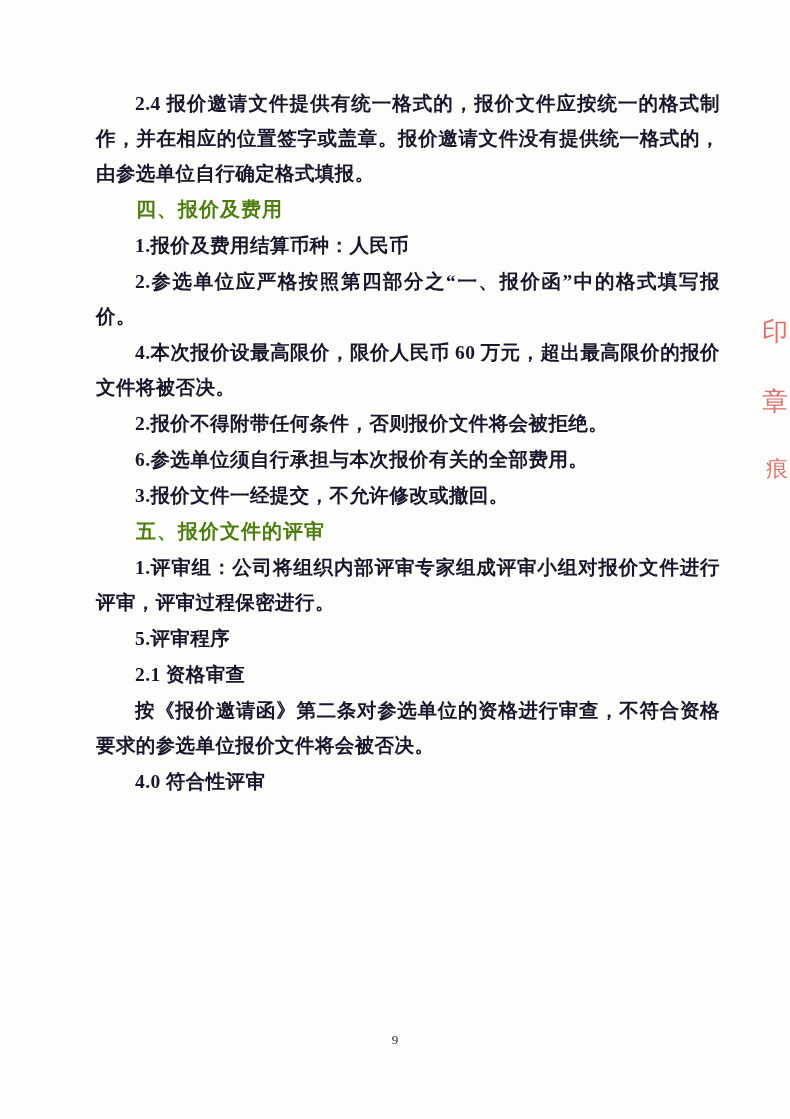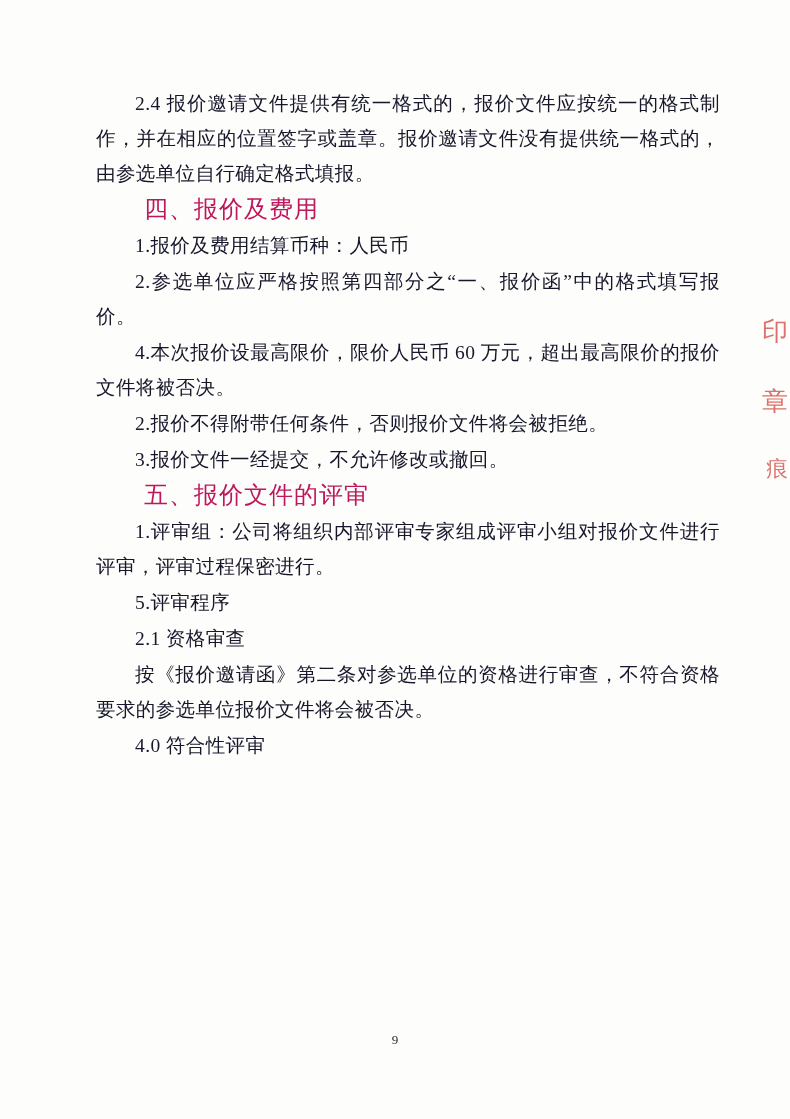--- a/index.html
+++ b/index.html
@@ -28,29 +28,30 @@
   }
   p.para {
     margin: 0 0 1px 0;
     font-size: 19.5px;
     line-height: 35px;
     text-align: justify;
     text-justify: inter-ideograph;
     text-indent: 2em;
     letter-spacing: 0.4px;
     color: #17172b;
+    font-weight: bold;
   }
   p.heading {
     margin: 0 0 1px 0;
-    font-size: 24px;
+    font-size: 20px;
     line-height: 35px;
     text-indent: 2em;
-    font-weight: normal;
+    font-weight: bold;
     letter-spacing: 1px;
-    color: #be185d;
+    color: #4d7c0f;
   }
   .page-number {
     position: absolute;
     top: 1032px;
     left: 0;
     right: 0;
     text-align: center;
     font-size: 13px;
     color: #2a2a3a;
     font-family: "Liberation Serif", "DejaVu Serif", serif;
@@ -90,20 +91,21 @@
     <i class="m3">痕</i>
   </div>
 
   <div class="page-inner">
     <p class="para">2.4 报价邀请文件提供有统一格式的，报价文件应按统一的格式制作，并在相应的位置签字或盖章。报价邀请文件没有提供统一格式的，由参选单位自行确定格式填报。</p>
     <p class="heading">四、报价及费用</p>
     <p class="para">1.报价及费用结算币种：人民币</p>
     <p class="para">2.参选单位应严格按照第四部分之“一、报价函”中的格式填写报价。</p>
     <p class="para">4.本次报价设最高限价，限价人民币 60 万元，超出最高限价的报价文件将被否决。</p>
     <p class="para">2.报价不得附带任何条件，否则报价文件将会被拒绝。</p>
+    <p class="para">6.参选单位须自行承担与本次报价有关的全部费用。</p>
     <p class="para">3.报价文件一经提交，不允许修改或撤回。</p>
     <p class="heading">五、报价文件的评审</p>
     <p class="para">1.评审组：公司将组织内部评审专家组成评审小组对报价文件进行评审，评审过程保密进行。</p>
     <p class="para">5.评审程序</p>
     <p class="para">2.1 资格审查</p>
     <p class="para">按《报价邀请函》第二条对参选单位的资格进行审查，不符合资格要求的参选单位报价文件将会被否决。</p>
     <p class="para">4.0 符合性评审</p>
   </div>
 
   <div class="page-number">9</div>

